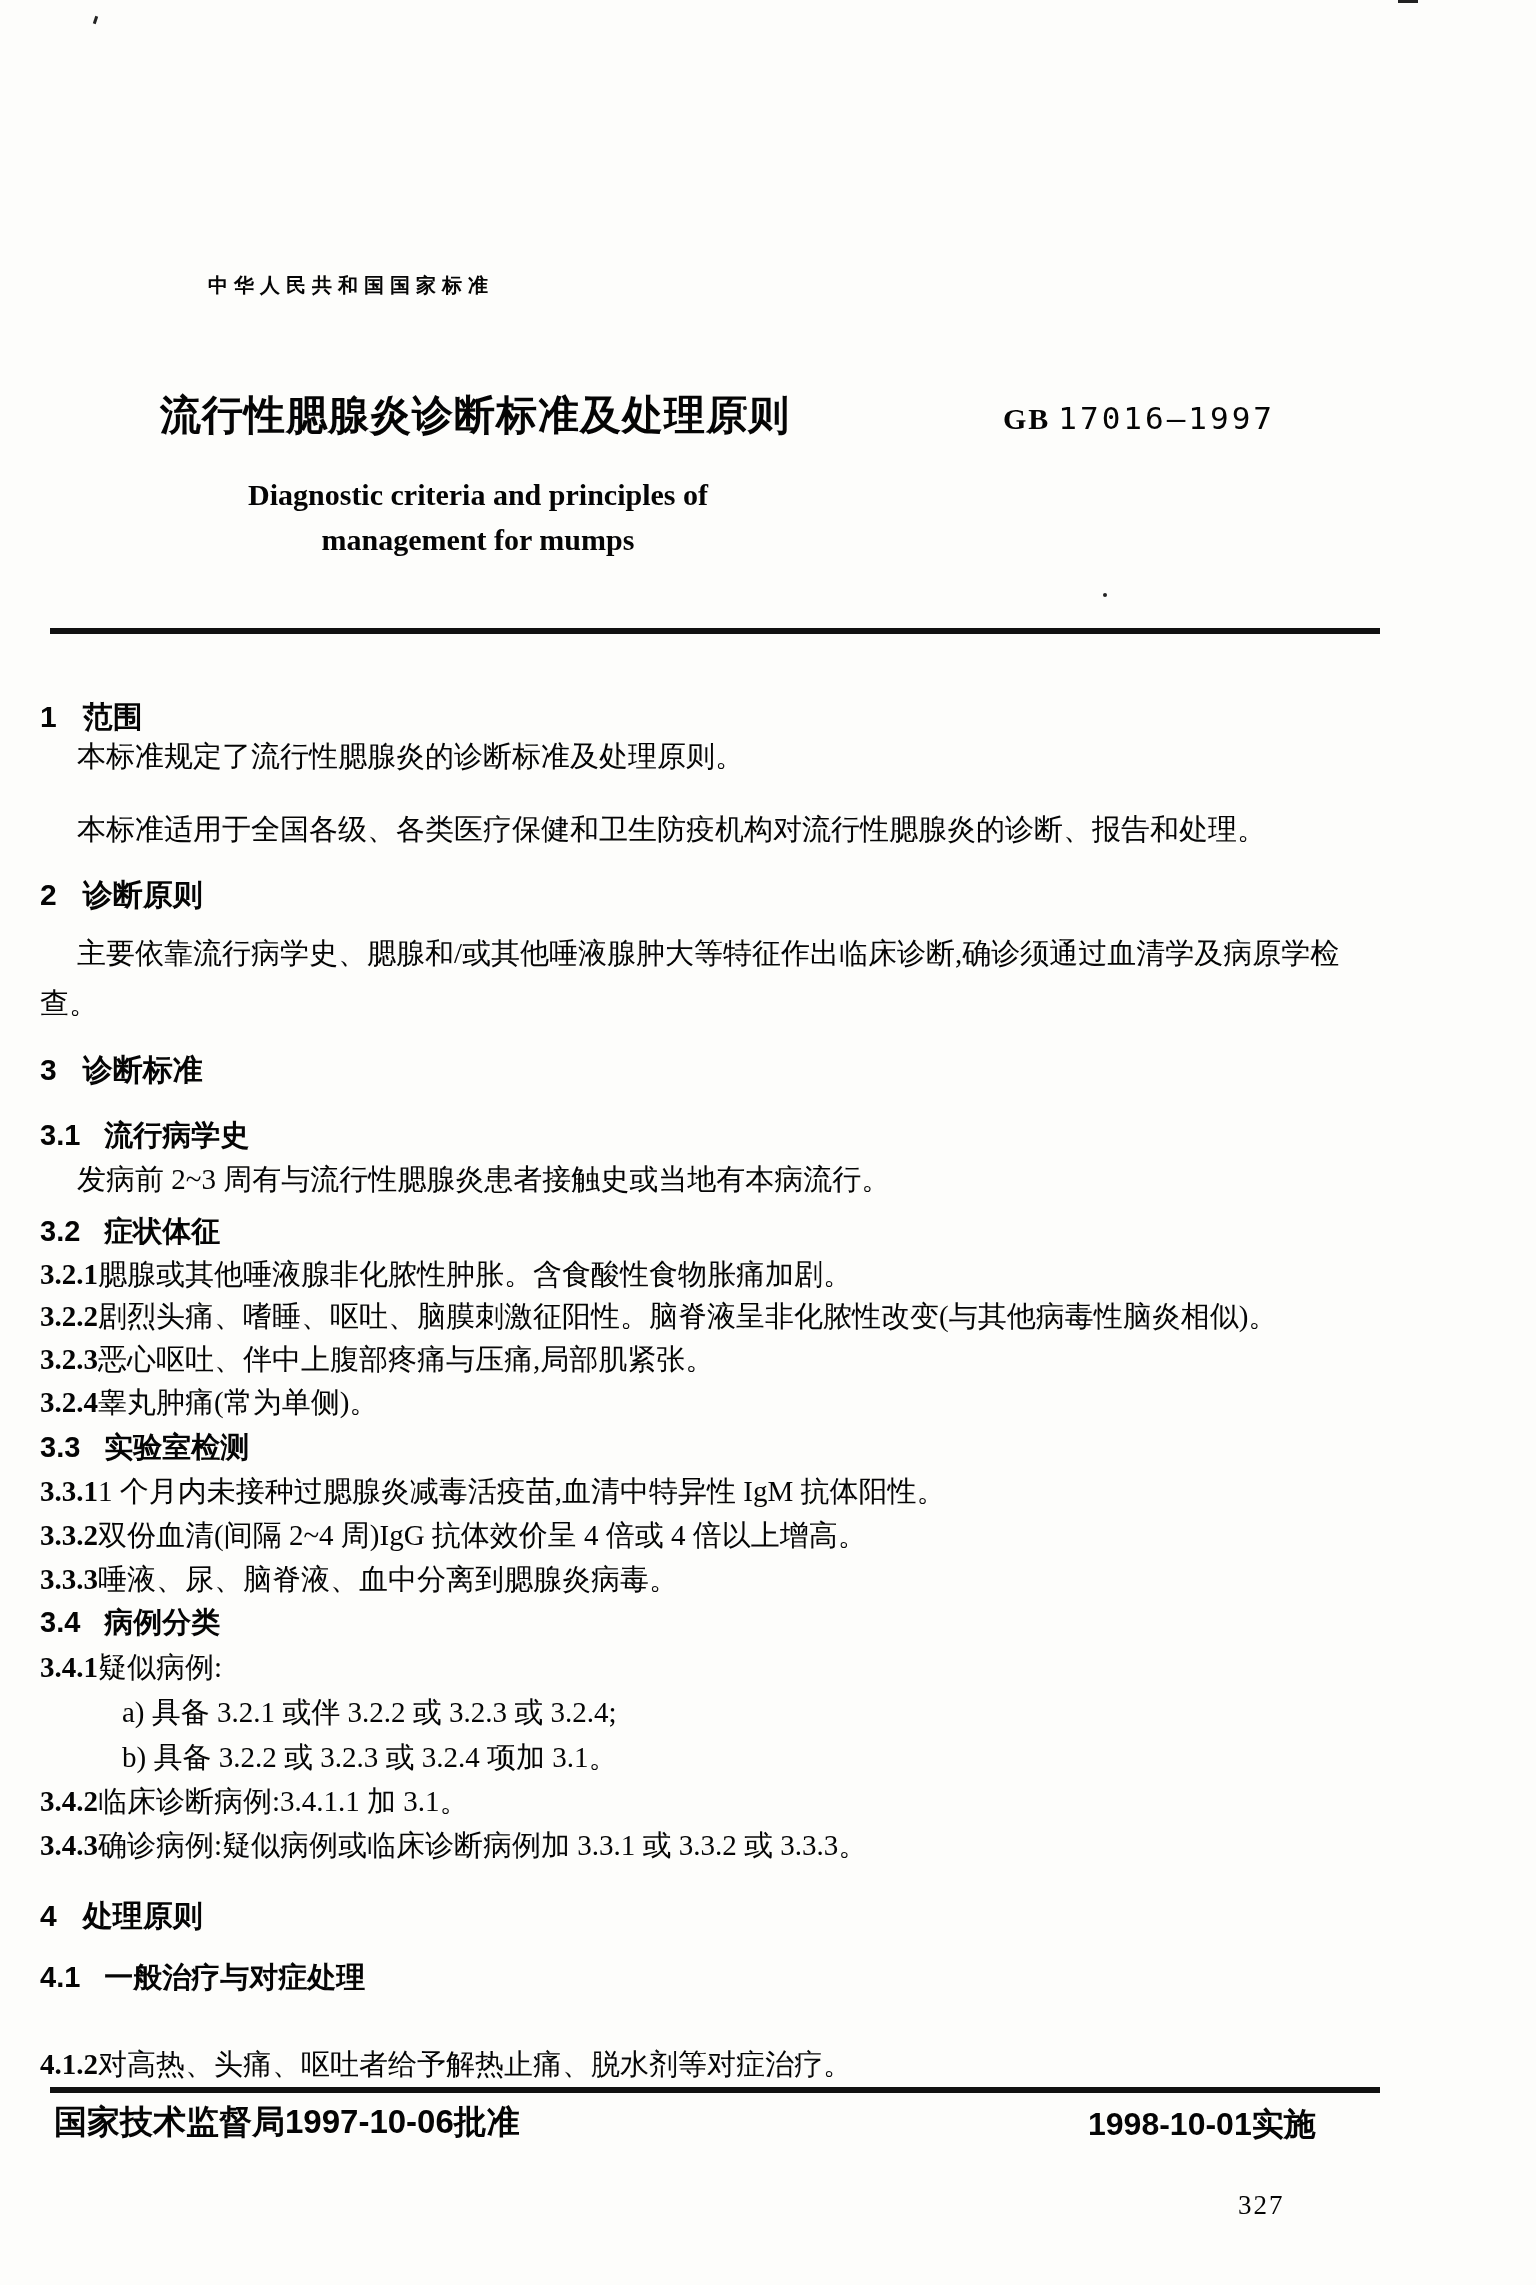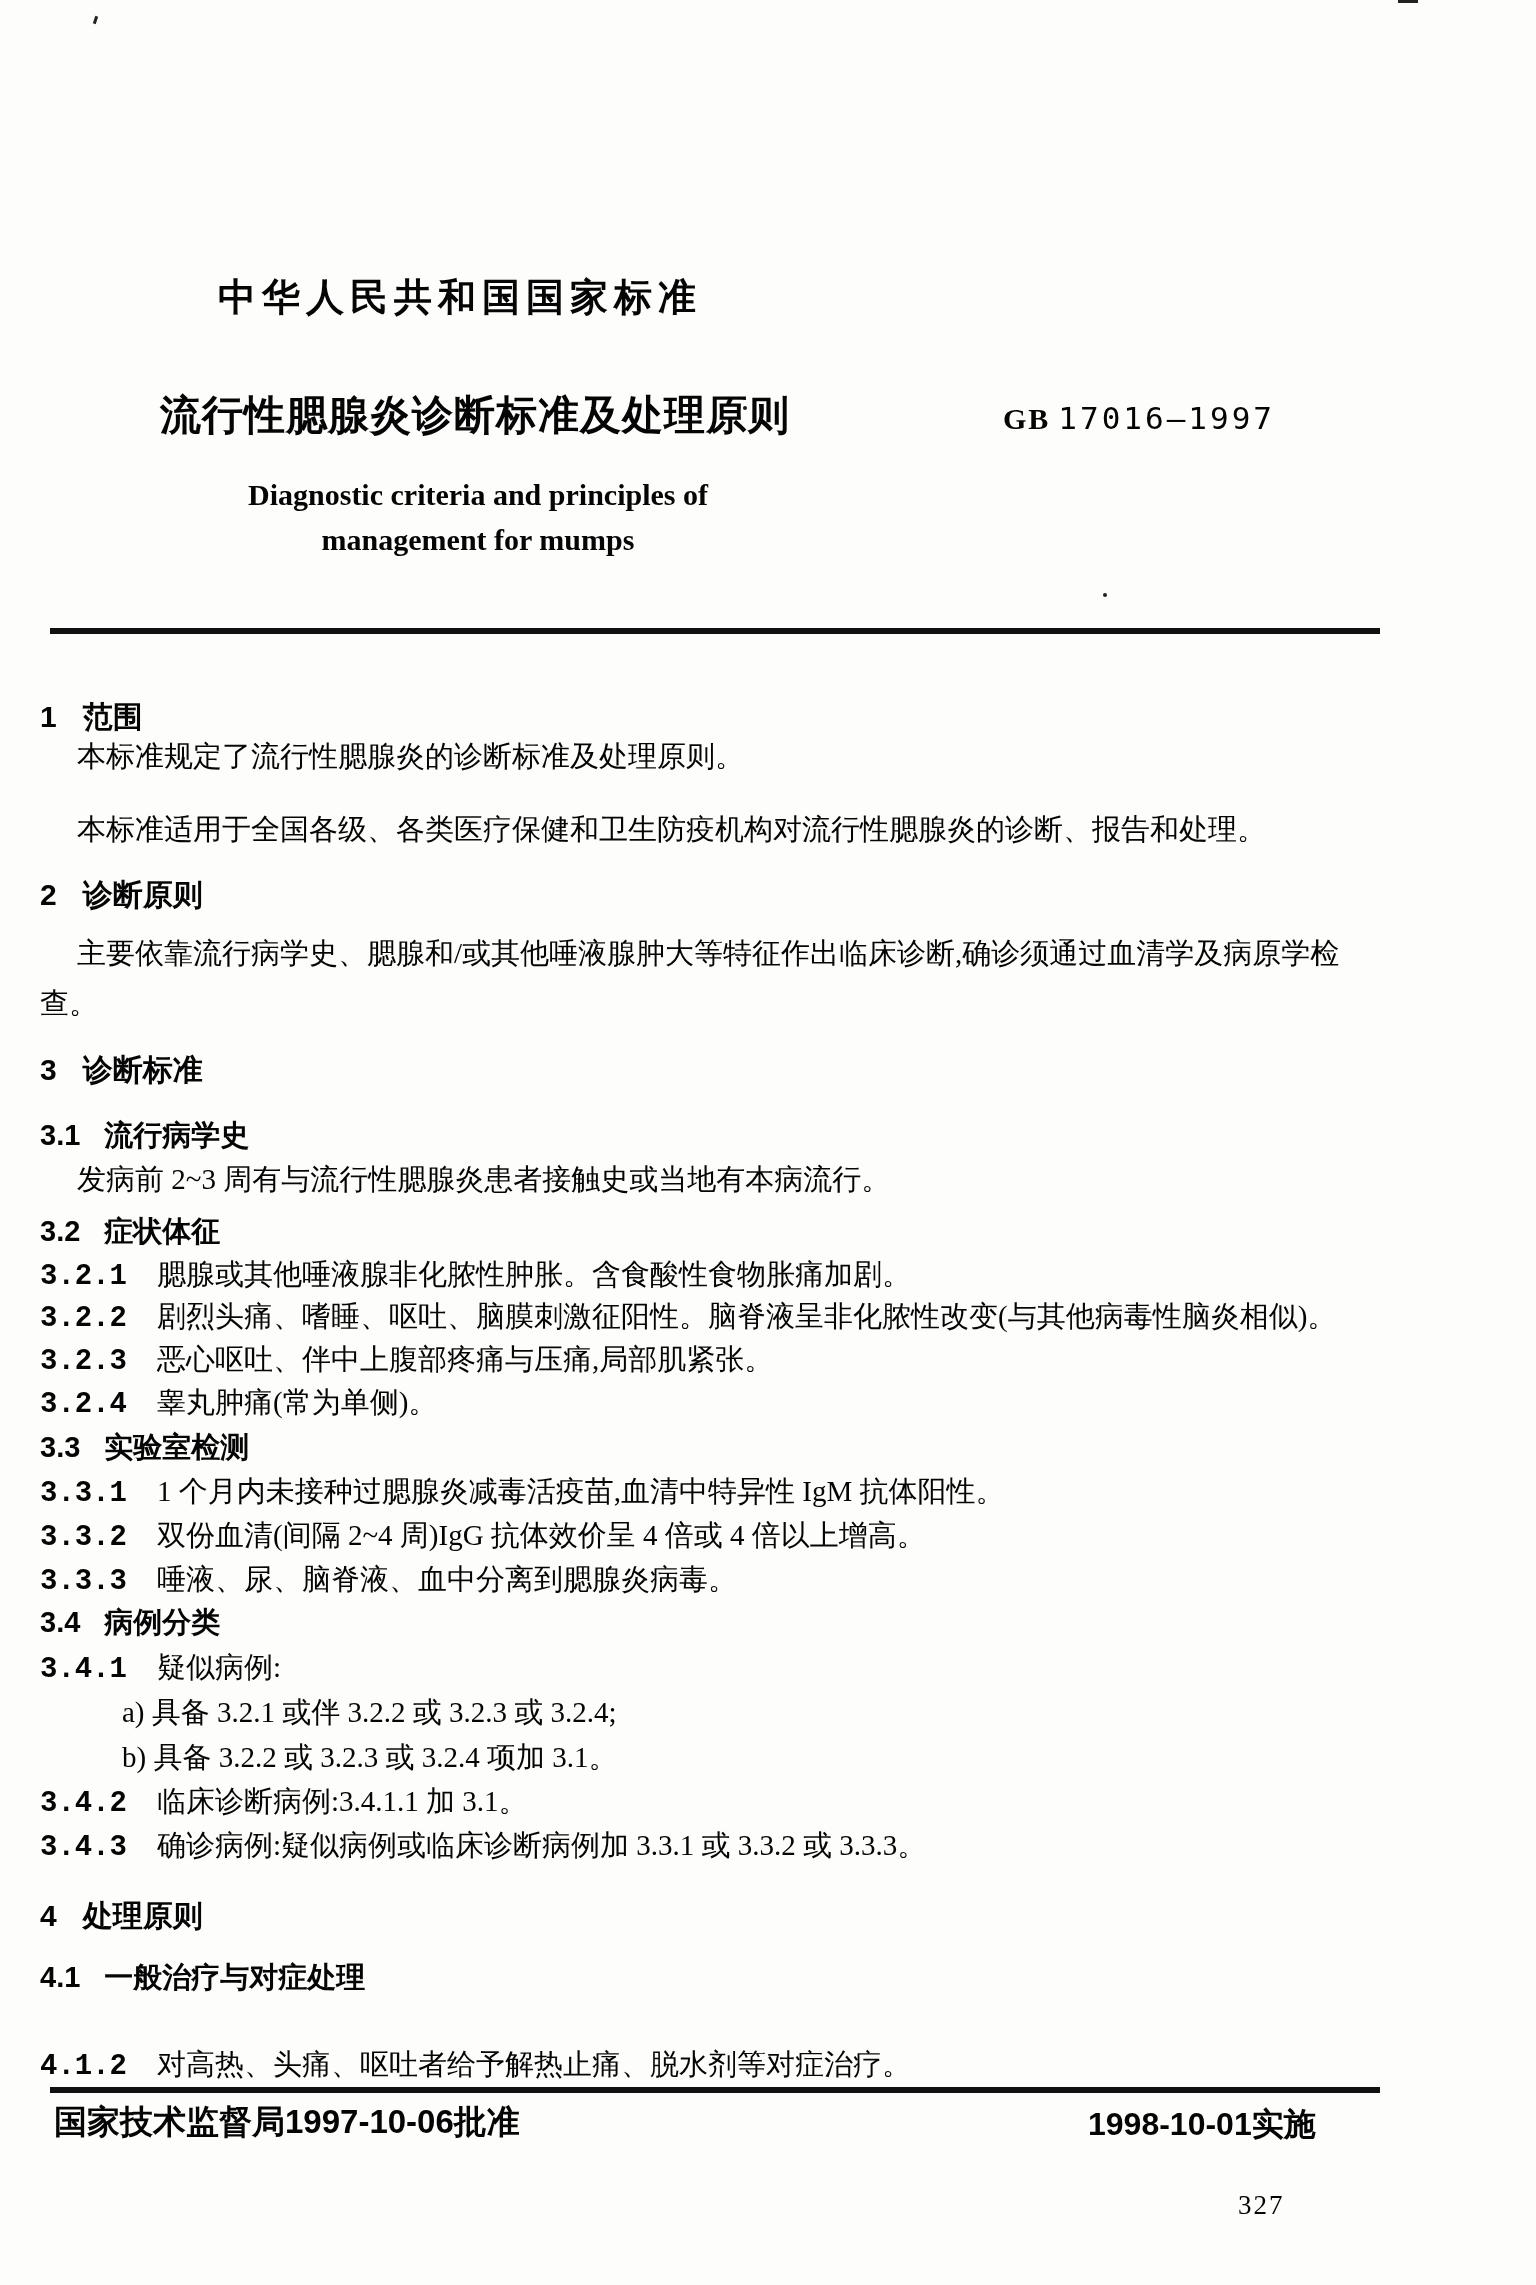--- a/index.html
+++ b/index.html
@@ -7,23 +7,23 @@
     position:relative;
     width:1536px;height:2285px;
     margin:0 auto;
     background:#fdfdfb;
     color:#050505;
     overflow:hidden;
     font-family:"Liberation Serif", serif;
   }
   
   .org-title{
-    position:absolute;left:218px;top:272px;
+    position:absolute;left:208px;top:272px;
     font-family:Liberation Serif, serif;
-    font-weight:bold;font-size:38px;letter-spacing:6px;
+    font-weight:bold;font-size:20px;letter-spacing:6px;
     white-space:nowrap;
   }
   .main-title{
     position:absolute;left:160px;top:388px;
     font-family:"Liberation Sans", sans-serif;
     font-weight:bold;font-size:41px;letter-spacing:1px;
     white-space:nowrap;
   }
   .std-code{
     position:absolute;left:1003px;top:400px;
@@ -51,22 +51,22 @@
   .rule.bottom{top:2087px;}
 
   
   .line{position:absolute;white-space:nowrap;}
   .h1{left:40px;font-family:"Liberation Sans", sans-serif;font-weight:bold;font-size:30px;}
   .h1 .num{display:inline-block;margin-right:26px;}
   .h2{left:40px;font-family:"Liberation Sans", sans-serif;font-weight:bold;font-size:29px;}
   .h2 .num{display:inline-block;margin-right:24px;}
   .clause{left:40px;font-size:29px;}
   .clause .num{
-    display:inline-block;margin-right:30px;
-    font-family:Liberation Mono, monospace;font-weight:bold;
+    display:inline-block;
+    font-family:Liberation Serif, serif;font-weight:bold;
   }
   .para{left:40px;font-size:29px;text-indent:37px;}
   .wrap{white-space:normal;width:1352px;line-height:50px;}
   .sub{left:122px;font-size:29px;}
 
   
   .footer-left{
     position:absolute;left:54px;top:2100px;
     font-family:"Liberation Sans", sans-serif;
     font-weight:bold;font-size:33px;white-space:nowrap;

